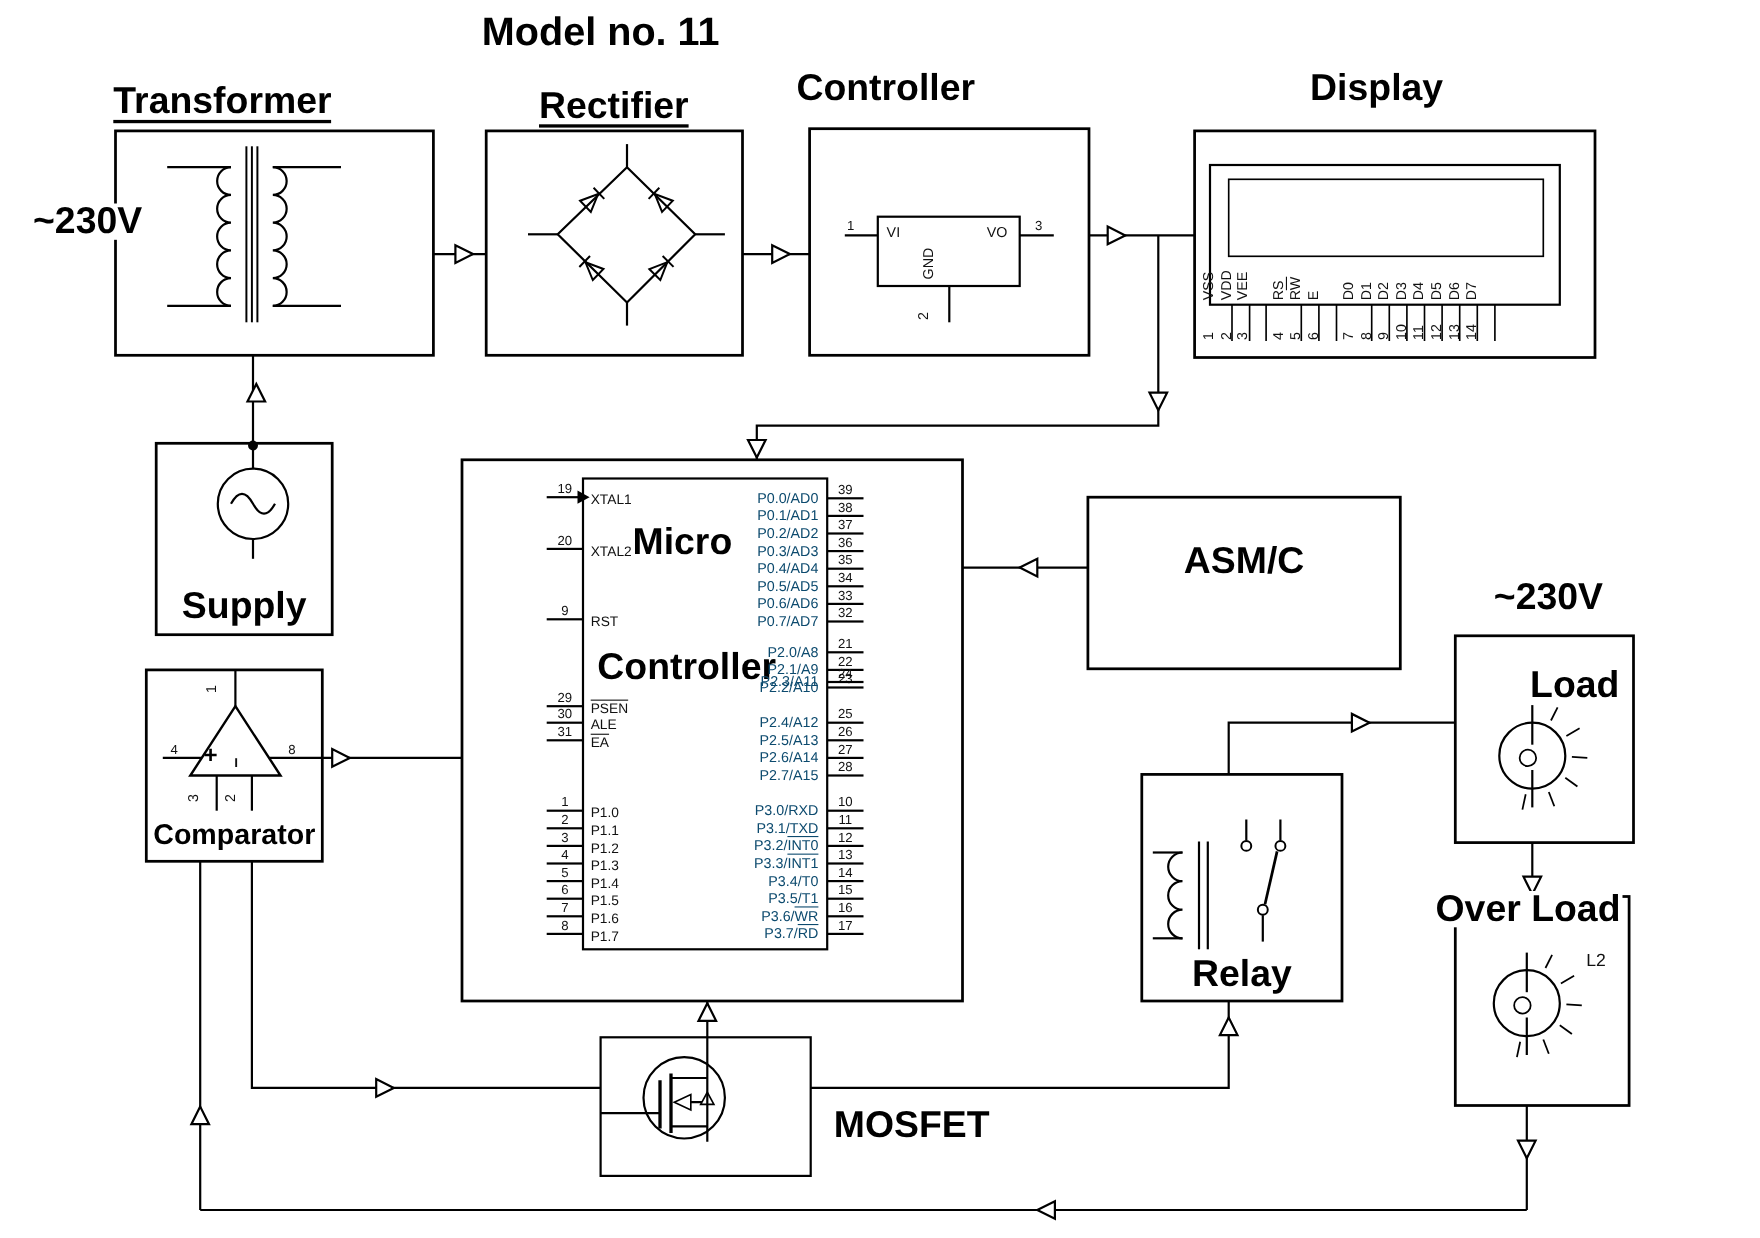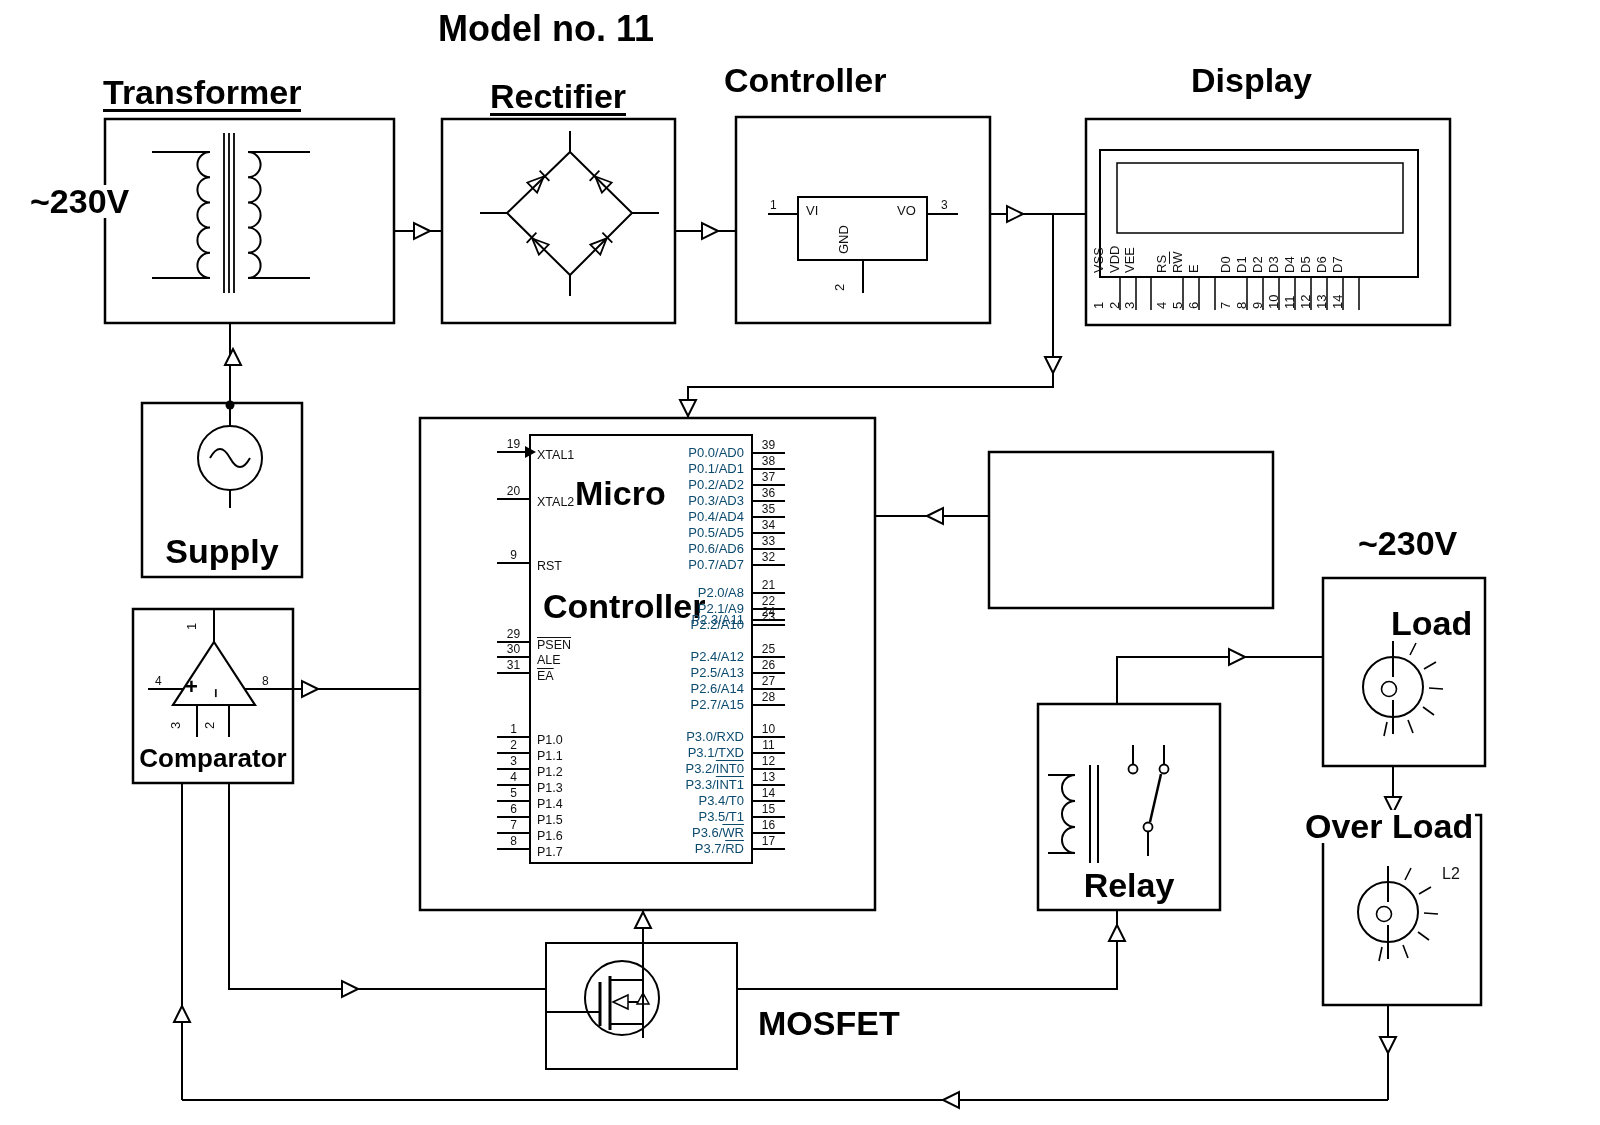--- a/index.html
+++ b/index.html
@@ -232,20 +232,21 @@
 <div class="lbl title" style="left:438px;top:12px">Model no. 11</div>
 <div class="lbl u" style="left:103px;top:76px">Transformer</div>
 <div class="lbl bg" style="left:28px;top:185px">~230V</div>
 <div class="lbl u" style="left:490px;top:80px">Rectifier</div>
 <div class="lbl" style="left:724px;top:64px">Controller</div>
 <div class="lbl" style="left:1191px;top:64px">Display</div>
 <div class="lbl" style="left:142px;top:535px;width:160px;text-align:center">Supply</div>
 <div class="lbl" style="left:133px;top:742px;width:160px;text-align:center;font-size:26px">Comparator</div>
 <div class="lbl bg" style="left:573px;top:477px">Micro</div>
 <div class="lbl bg" style="left:541px;top:590px">Controller</div>
+<div class="lbl" style="left:989px;top:494px;width:284px;text-align:center">ASM/C</div>
 <div class="lbl" style="left:1038px;top:869px;width:182px;text-align:center">Relay</div>
 <div class="lbl" style="left:758px;top:1007px">MOSFET</div>
 <div class="lbl" style="left:1358px;top:527px">~230V</div>
 <div class="lbl" style="left:1391px;top:607px">Load</div>
 <div class="lbl bg" style="left:1303px;top:810px">Over Load</div>
 <div class="lamp16" style="left:1442px;top:866px">L2</div>
 
 <div class="small" style="left:806px;top:204px">VI</div>
 <div class="small" style="left:897px;top:204px">VO</div>
 <span class="rot" style="left:850px;top:241px">GND</span>

